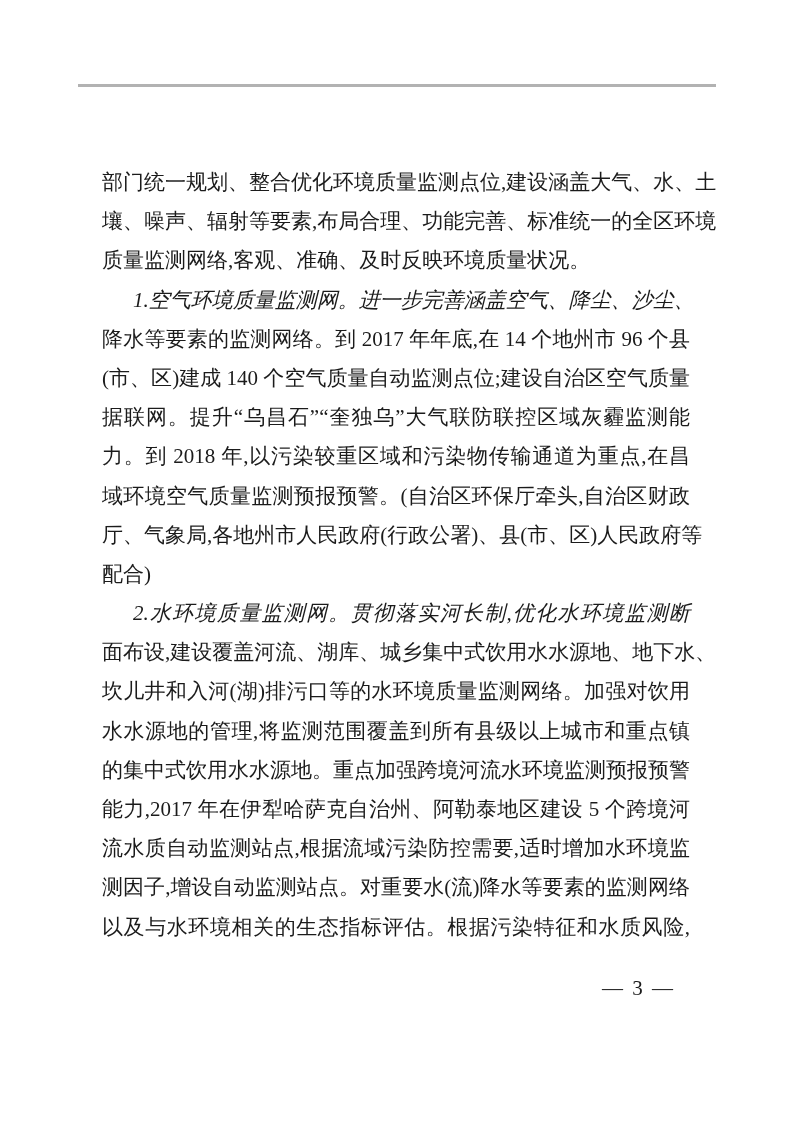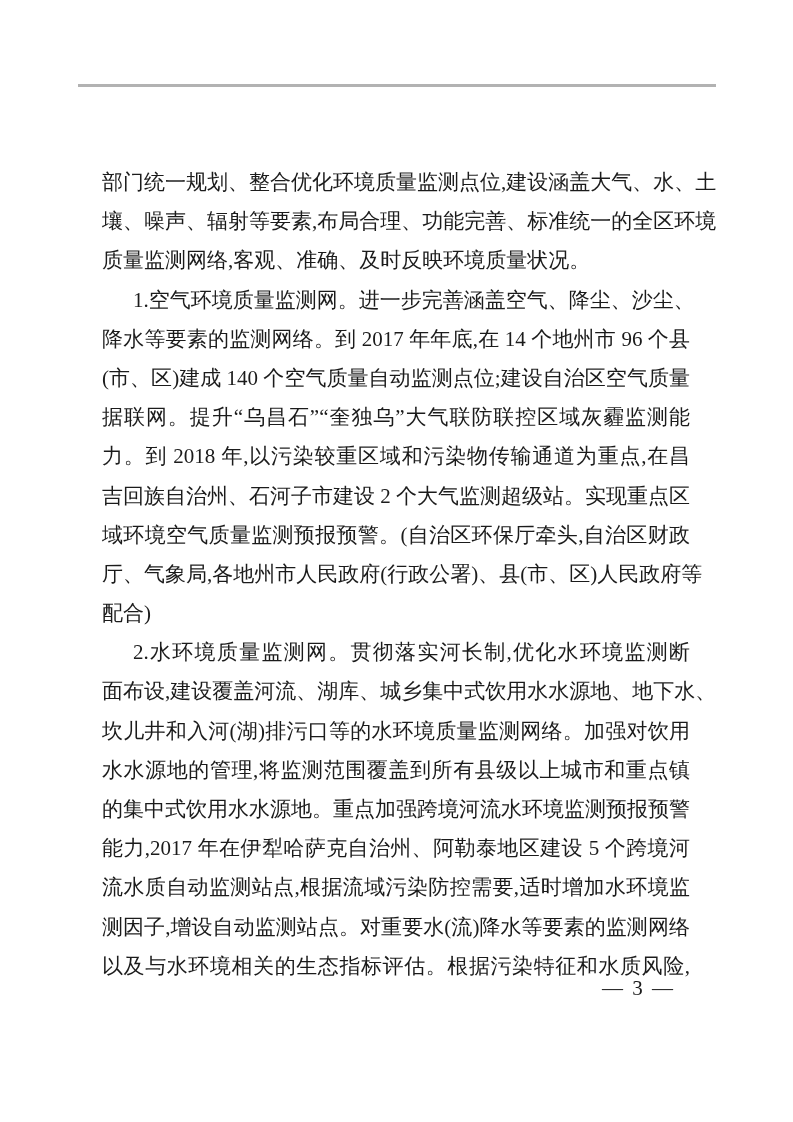--- a/index.html
+++ b/index.html
@@ -45,20 +45,21 @@
     white-space: nowrap;
     height: 39.2px;
     overflow: visible;
   }
   .text-line.no-just {
     text-align: right;
     text-align-last: left;
   }
   .text-line.indented {
     text-indent: 31px;
+    font-style: italic;
   }
   .page-number {
     position: absolute;
     top: 976px;
     right: 118px;
     font-size: 21px;
     line-height: 24px;
     letter-spacing: 2px;
     white-space: nowrap;
   }
@@ -73,21 +74,20 @@
         <div class="text-line">部门统一规划、整合优化环境质量监测点位,建设涵盖大气、水、土</div>
         <div class="text-line">壤、噪声、辐射等要素,布局合理、功能完善、标准统一的全区环境</div>
         <div class="text-line no-just">质量监测网络,客观、准确、及时反映环境质量状况。</div>
       </div>
       <div class="paragraph">
         <div class="text-line indented">1.空气环境质量监测网。进一步完善涵盖空气、降尘、沙尘、</div>
         <div class="text-line">降水等要素的监测网络。到 2017 年年底,在 14 个地州市 96 个县</div>
         <div class="text-line">(市、区)建成 140 个空气质量自动监测点位;建设自治区空气质量</div>
         <div class="text-line">据联网。提升“乌昌石”“奎独乌”大气联防联控区域灰霾监测能</div>
         <div class="text-line">力。到 2018 年,以污染较重区域和污染物传输通道为重点,在昌</div>
-        <div class="text-line">吉回族自治州、石河子市建设 2 个大气监测超级站。实现重点区</div>
         <div class="text-line">域环境空气质量监测预报预警。(自治区环保厅牵头,自治区财政</div>
         <div class="text-line">厅、气象局,各地州市人民政府(行政公署)、县(市、区)人民政府等</div>
         <div class="text-line no-just">配合)</div>
       </div>
       <div class="paragraph">
         <div class="text-line indented">2.水环境质量监测网。贯彻落实河长制,优化水环境监测断</div>
         <div class="text-line">面布设,建设覆盖河流、湖库、城乡集中式饮用水水源地、地下水、</div>
         <div class="text-line">坎儿井和入河(湖)排污口等的水环境质量监测网络。加强对饮用</div>
         <div class="text-line">水水源地的管理,将监测范围覆盖到所有县级以上城市和重点镇</div>
         <div class="text-line">的集中式饮用水水源地。重点加强跨境河流水环境监测预报预警</div>

